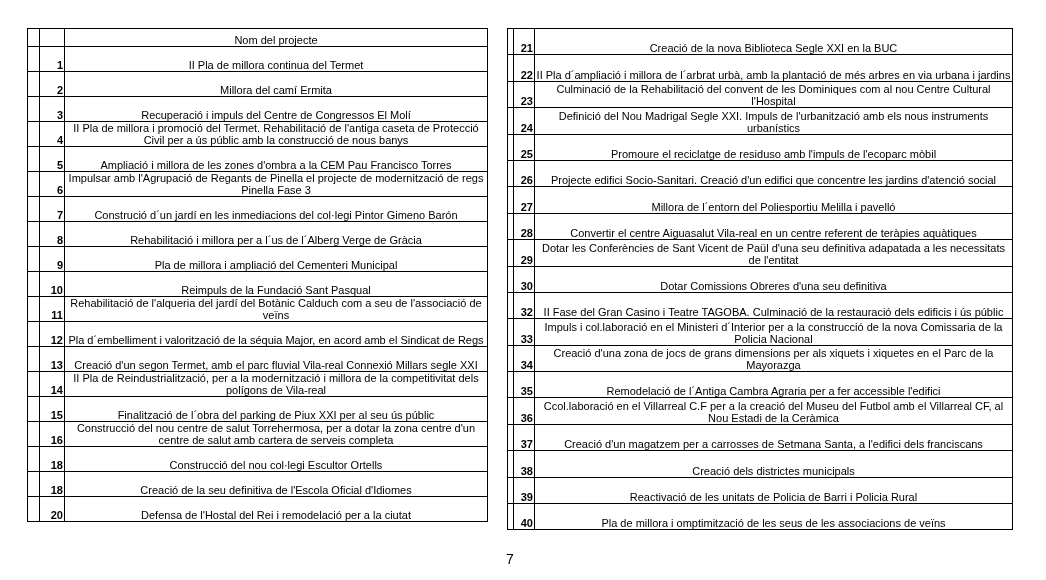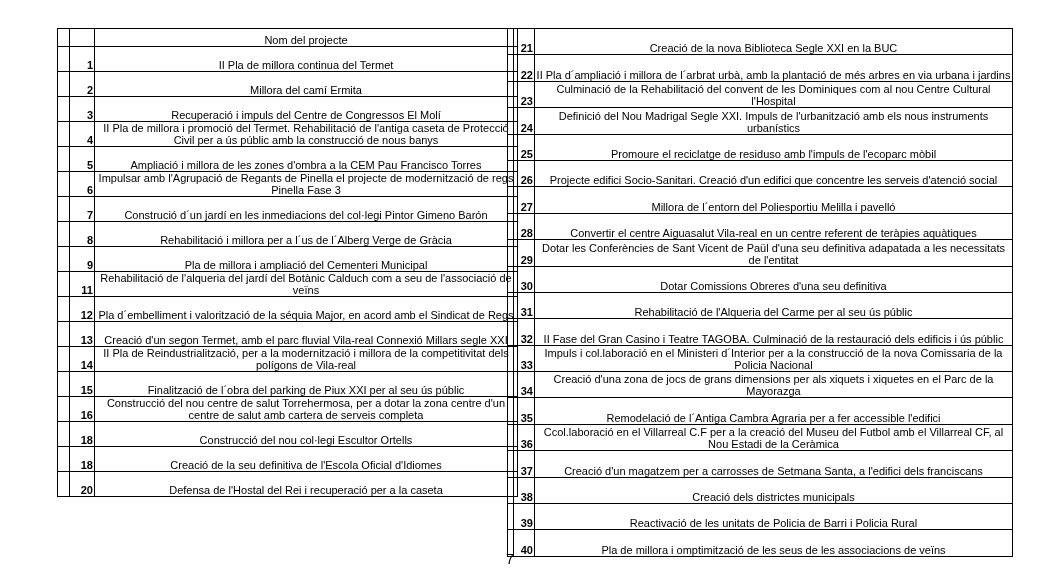--- a/index.html
+++ b/index.html
@@ -12,21 +12,21 @@
   table.proj { position: absolute; border-collapse: collapse; table-layout: fixed; }
   table.proj td {
     border: 1px solid #000;
     vertical-align: bottom;
     font-size: 11px;
     line-height: 12px;
     padding: 0 1px;
     overflow: hidden;
     word-wrap: break-word;
   }
-  #left-table  { left: 27px;  top: 28px; width: 460px; margin-left: 30px; }
+  #left-table  { left: 27px;  top: 28px; width: 460px; }
   #right-table { left: 507px; top: 28px; width: 505px; }
   #left-table td  { height: 24px; }
   #left-table tr.header-row td { height: 17px; }
   #right-table td { height: 25.4px; }
   td.filler { padding: 0; }
   td.num { text-align: right; padding-right: 1px; font-weight: bold; }
   td.txt { text-align: center; }
   td.header-cell { text-align: center; vertical-align: bottom; padding-bottom: 3px; }
   .page-number {
     position: absolute; left: 470px; top: 551px; width: 80px;
@@ -90,20 +90,25 @@
           <td class="num">8</td>
           <td class="txt">Rehabilitació i millora per a l´us de l´Alberg Verge de Gràcia</td>
         </tr>
         <tr>
           <td class="filler"></td>
           <td class="num">9</td>
           <td class="txt">Pla de millora i ampliació del Cementeri Municipal</td>
         </tr>
         <tr>
           <td class="filler"></td>
+          <td class="num">10</td>
+          <td class="txt">Reimpuls de la Fundació Sant Pasqual</td>
+        </tr>
+        <tr>
+          <td class="filler"></td>
           <td class="num">11</td>
           <td class="txt">Rehabilitació de l'alqueria del jardí del Botànic Calduch com a seu de l'associació de veïns</td>
         </tr>
         <tr>
           <td class="filler"></td>
           <td class="num">12</td>
           <td class="txt">Pla d´embelliment i valorització de la séquia Major, en acord amb el Sindicat de Regs</td>
         </tr>
         <tr>
           <td class="filler"></td>
@@ -131,21 +136,21 @@
           <td class="txt">Construcció del nou col·legi Escultor Ortells</td>
         </tr>
         <tr>
           <td class="filler"></td>
           <td class="num">18</td>
           <td class="txt">Creació de la seu definitiva de l'Escola Oficial d'Idiomes</td>
         </tr>
         <tr>
           <td class="filler"></td>
           <td class="num">20</td>
-          <td class="txt">Defensa de l'Hostal del Rei i recuperació per a la caseta</td>
+          <td class="txt">Defensa de l'Hostal del Rei i remodelació per a la ciutat</td>
         </tr>
       </tbody>
   </table>
 
   <table class="proj" id="right-table">
     <colgroup>
       <col style="width:6px">
       <col style="width:21px">
       <col style="width:478px">
     </colgroup>
@@ -171,21 +176,21 @@
           <td class="txt">Definició del Nou Madrigal Segle XXI. Impuls de l'urbanització amb els nous instruments urbanístics</td>
         </tr>
         <tr>
           <td class="filler"></td>
           <td class="num">25</td>
           <td class="txt">Promoure el reciclatge de residuso amb l'impuls de l'ecoparc mòbil</td>
         </tr>
         <tr>
           <td class="filler"></td>
           <td class="num">26</td>
-          <td class="txt">Projecte edifici Socio-Sanitari. Creació d'un edifici que concentre les serveis d'atenció social</td>
+          <td class="txt">Projecte edifici Socio-Sanitari. Creació d'un edifici que concentre les jardins d'atenció social</td>
         </tr>
         <tr>
           <td class="filler"></td>
           <td class="num">27</td>
           <td class="txt">Millora de l´entorn del Poliesportiu Melilla i pavelló</td>
         </tr>
         <tr>
           <td class="filler"></td>
           <td class="num">28</td>
           <td class="txt">Convertir el centre Aiguasalut Vila-real en un centre referent de teràpies aquàtiques</td>
@@ -195,25 +200,20 @@
           <td class="num">29</td>
           <td class="txt">Dotar les Conferències de Sant Vicent de Paül d'una seu definitiva adapatada a les necessitats de l'entitat</td>
         </tr>
         <tr>
           <td class="filler"></td>
           <td class="num">30</td>
           <td class="txt">Dotar Comissions Obreres d'una seu definitiva</td>
         </tr>
         <tr>
           <td class="filler"></td>
-          <td class="num">31</td>
-          <td class="txt">Rehabilitació de l'Alqueria del Carme per al seu ús públic</td>
-        </tr>
-        <tr>
-          <td class="filler"></td>
           <td class="num">32</td>
           <td class="txt">II Fase del Gran Casino i Teatre TAGOBA. Culminació de la restauració dels edificis i ús públic</td>
         </tr>
         <tr>
           <td class="filler"></td>
           <td class="num">33</td>
           <td class="txt">Impuls i col.laboració en el Ministeri d´Interior per a la construcció de la nova Comissaria de la Policia Nacional</td>
         </tr>
         <tr>
           <td class="filler"></td>

